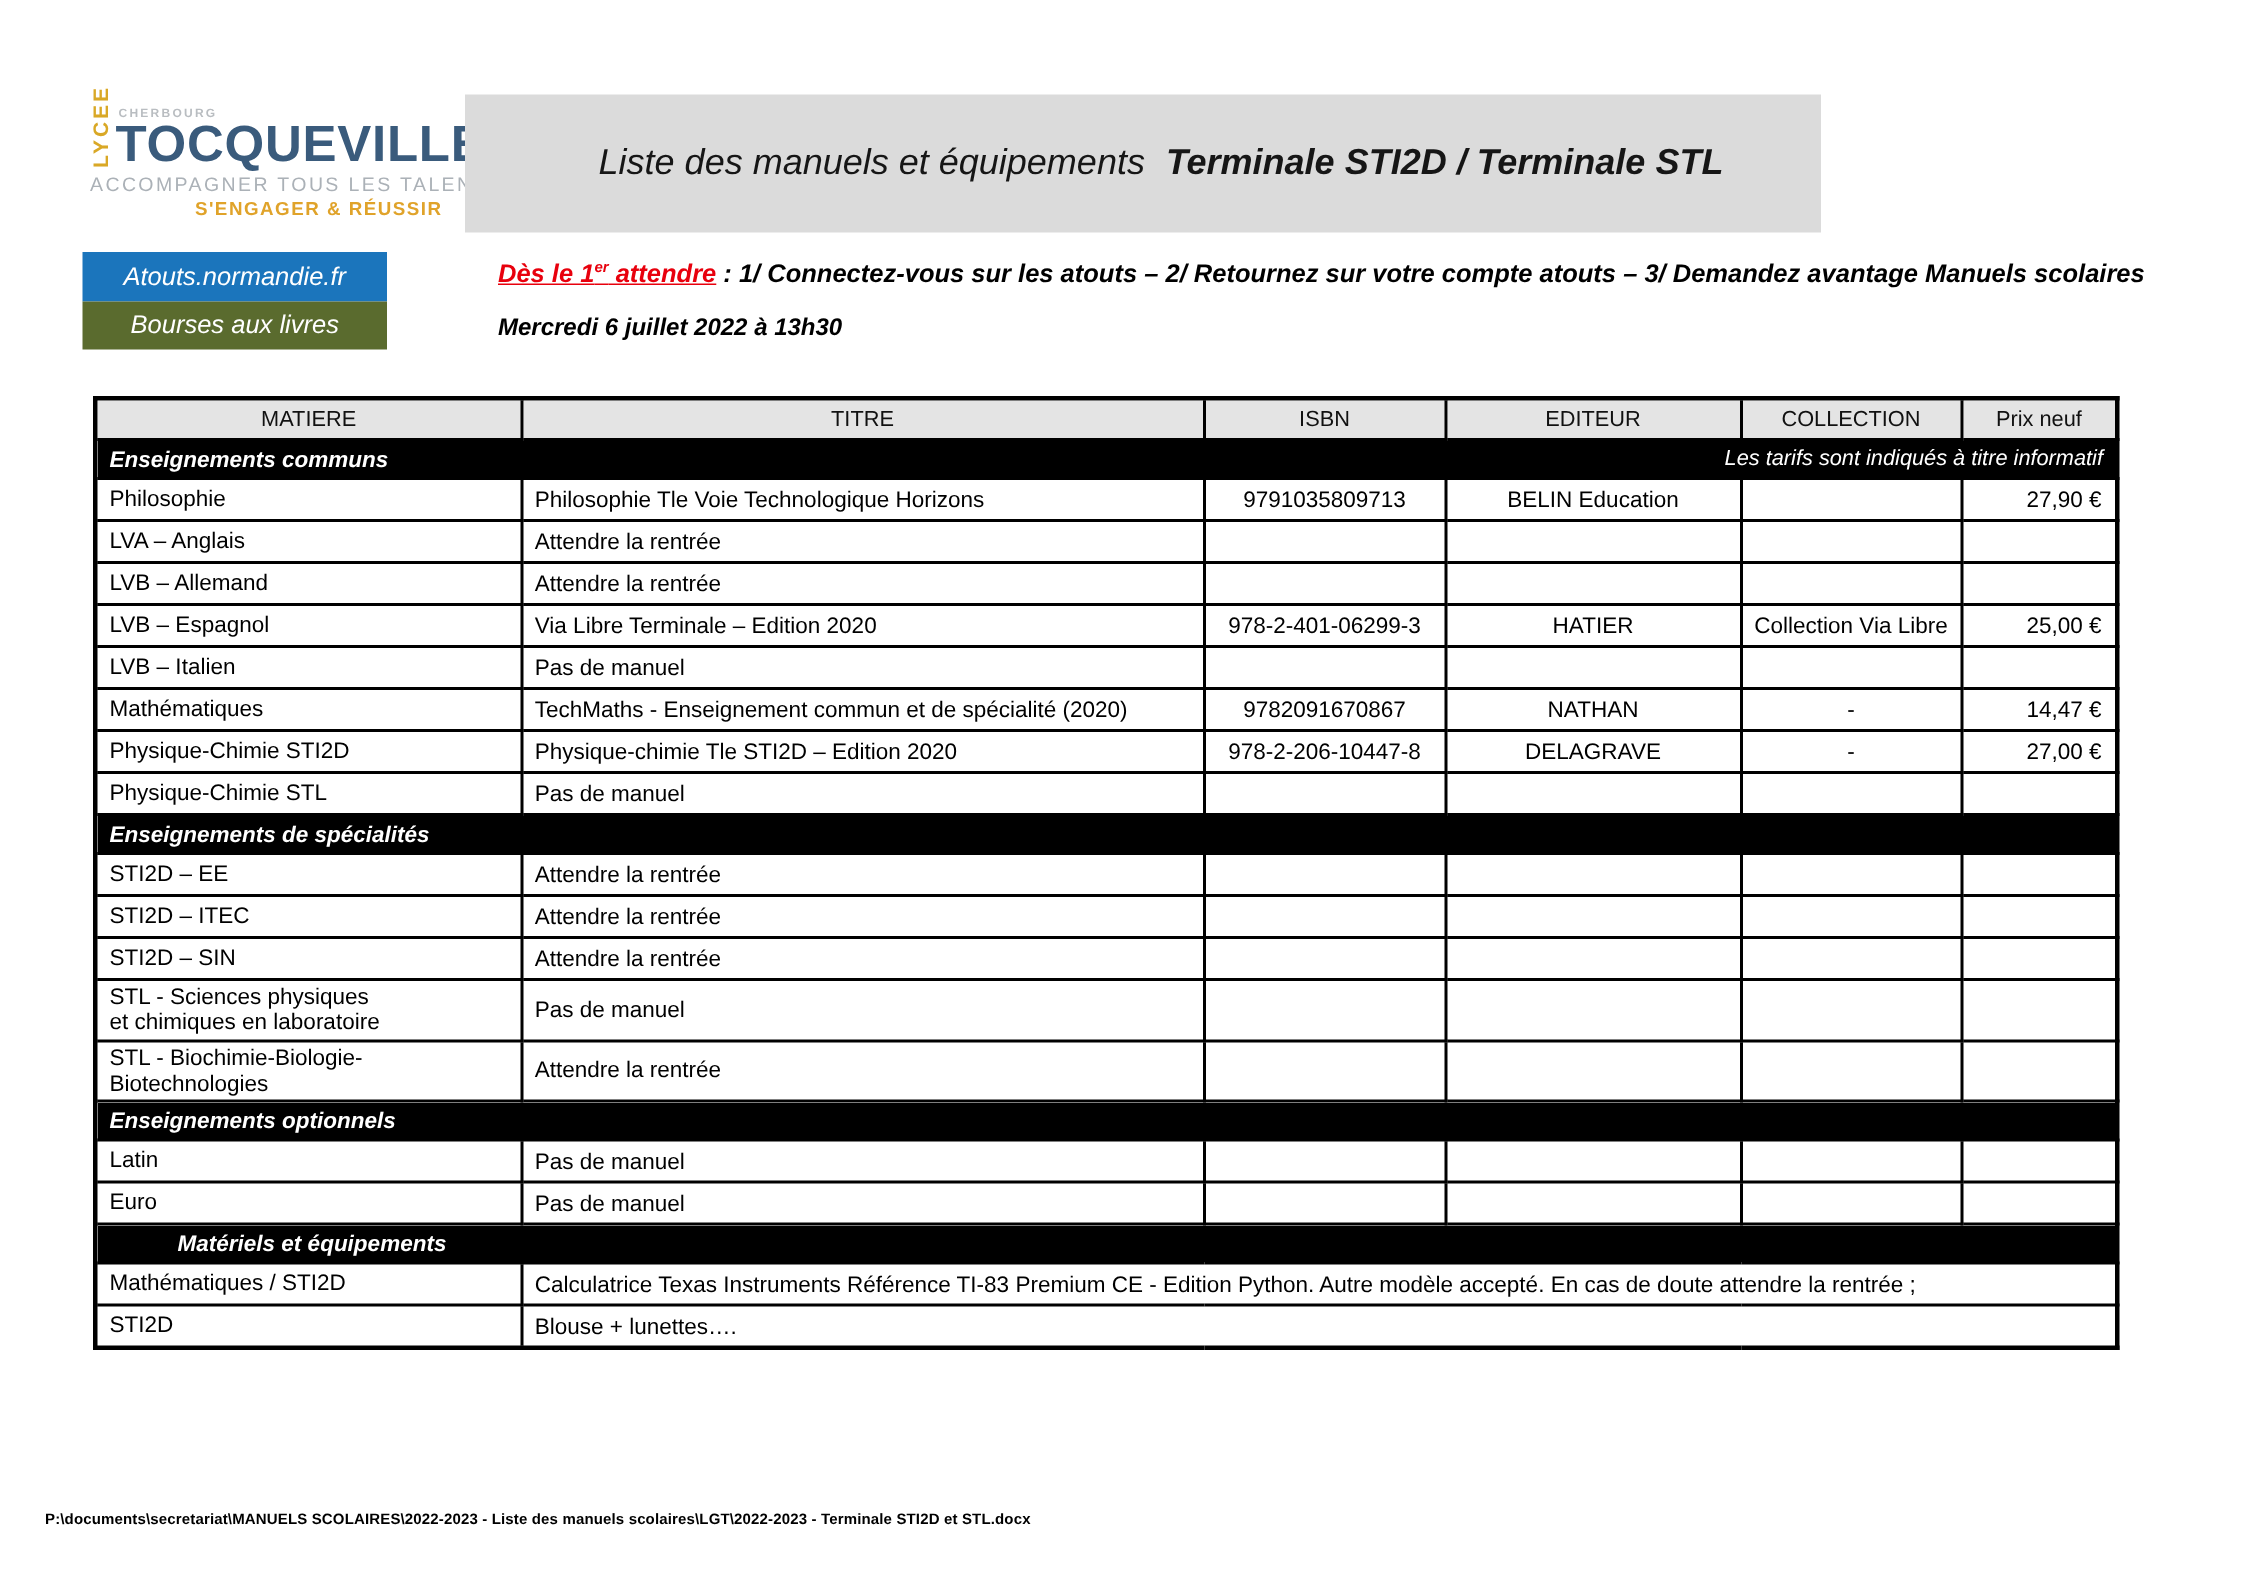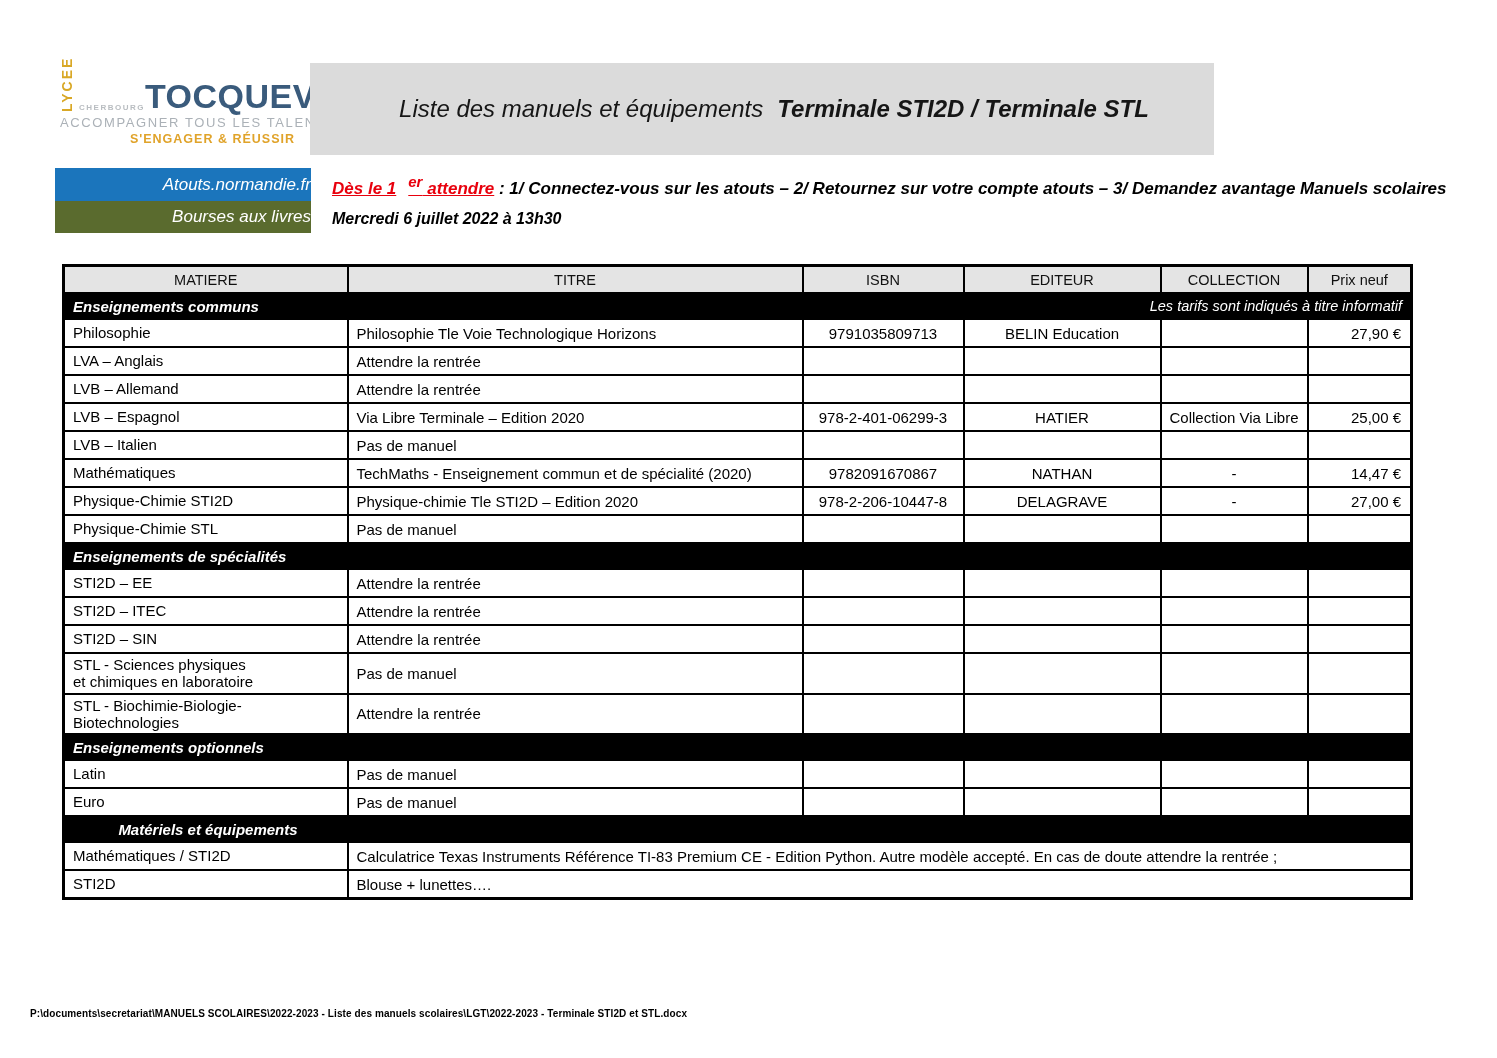--- a/index.html
+++ b/index.html
@@ -9,48 +9,48 @@
   }
 
   
   .logo { position:absolute; left:60px; top:64px; width:235px; }
   .logo-top { display:flex; align-items:flex-end; }
   .logo-vertical {
     writing-mode:vertical-rl; transform:rotate(180deg);
     font-size:14px; font-weight:bold; letter-spacing:2px;
     color:#D9A826; line-height:1; margin-right:3px; height:48px;
   }
-  .logo-right { display:flex; flex-direction:row;align-items:flex-end; }
+  .logo-right { display:flex; flex-direction:column; }
   .logo-city { font-size:8px; letter-spacing:1.5px; color:#B9BDC1; font-weight:bold; margin-left:2px; }
   .logo-name { font-size:34px; font-weight:bold; color:#3A5B7C; line-height:0.95; letter-spacing:0.5px; }
   .logo-tagline { font-size:13px; color:#ABB1B7; letter-spacing:1.6px; margin-top:3px; white-space:nowrap; }
   .logo-motto { font-size:12.5px; font-weight:bold; color:#E0A32A; letter-spacing:1px; text-align:right; margin-top:2px; }
 
   
   .title-bar {
     position:absolute; left:310px; top:63px; width:880px; height:92px;
     background:#DBDBDB; display:flex; align-items:center; justify-content:center;
     font-style:italic; font-size:24px; color:#161616; white-space:nowrap;padding-left:24px;
   }
   .title-bold { font-weight:bold; margin-left:14px; }
 
   
   .banner {
-    position:absolute; left:55px; width:256px; color:#fff; font-style:italic;
-    font-size:17px; display:flex; align-items:center; justify-content:flex-end;
+    position:absolute; left:55px; width:203px; color:#fff; font-style:italic;
+    font-size:17px; display:flex; align-items:center; justify-content:center;
   }
   .banner-atouts { top:168px; height:33px; background:#1B75BC; }
   .banner-bourses { top:201px; height:32px; background:#5A6B2E; }
 
   .instr {
     position:absolute; left:332px; top:173px; width:1090px;
     font-size:17px; font-weight:bold; font-style:italic; white-space:nowrap;
   }
   .instr-red { color:#E8000D; text-decoration:underline; }
-  .instr-red sup { font-size:15px;margin-left:12px; }
+  .instr-red sup { font-size:10px; }
   .date-line {
     position:absolute; left:332px; top:210px;
     font-size:16px; font-weight:bold; font-style:italic;
   }
 
   
   .table-wrap { position:absolute; left:62px; top:264px; width:1348px; }
   table { border-collapse:collapse; table-layout:fixed; width:1348px;border-radius:22px; }
   col.c0{width:284px;} col.c1{width:455px;} col.c2{width:161px;}
   col.c3{width:197px;} col.c4{width:147px;} col.c5{width:104px;}

